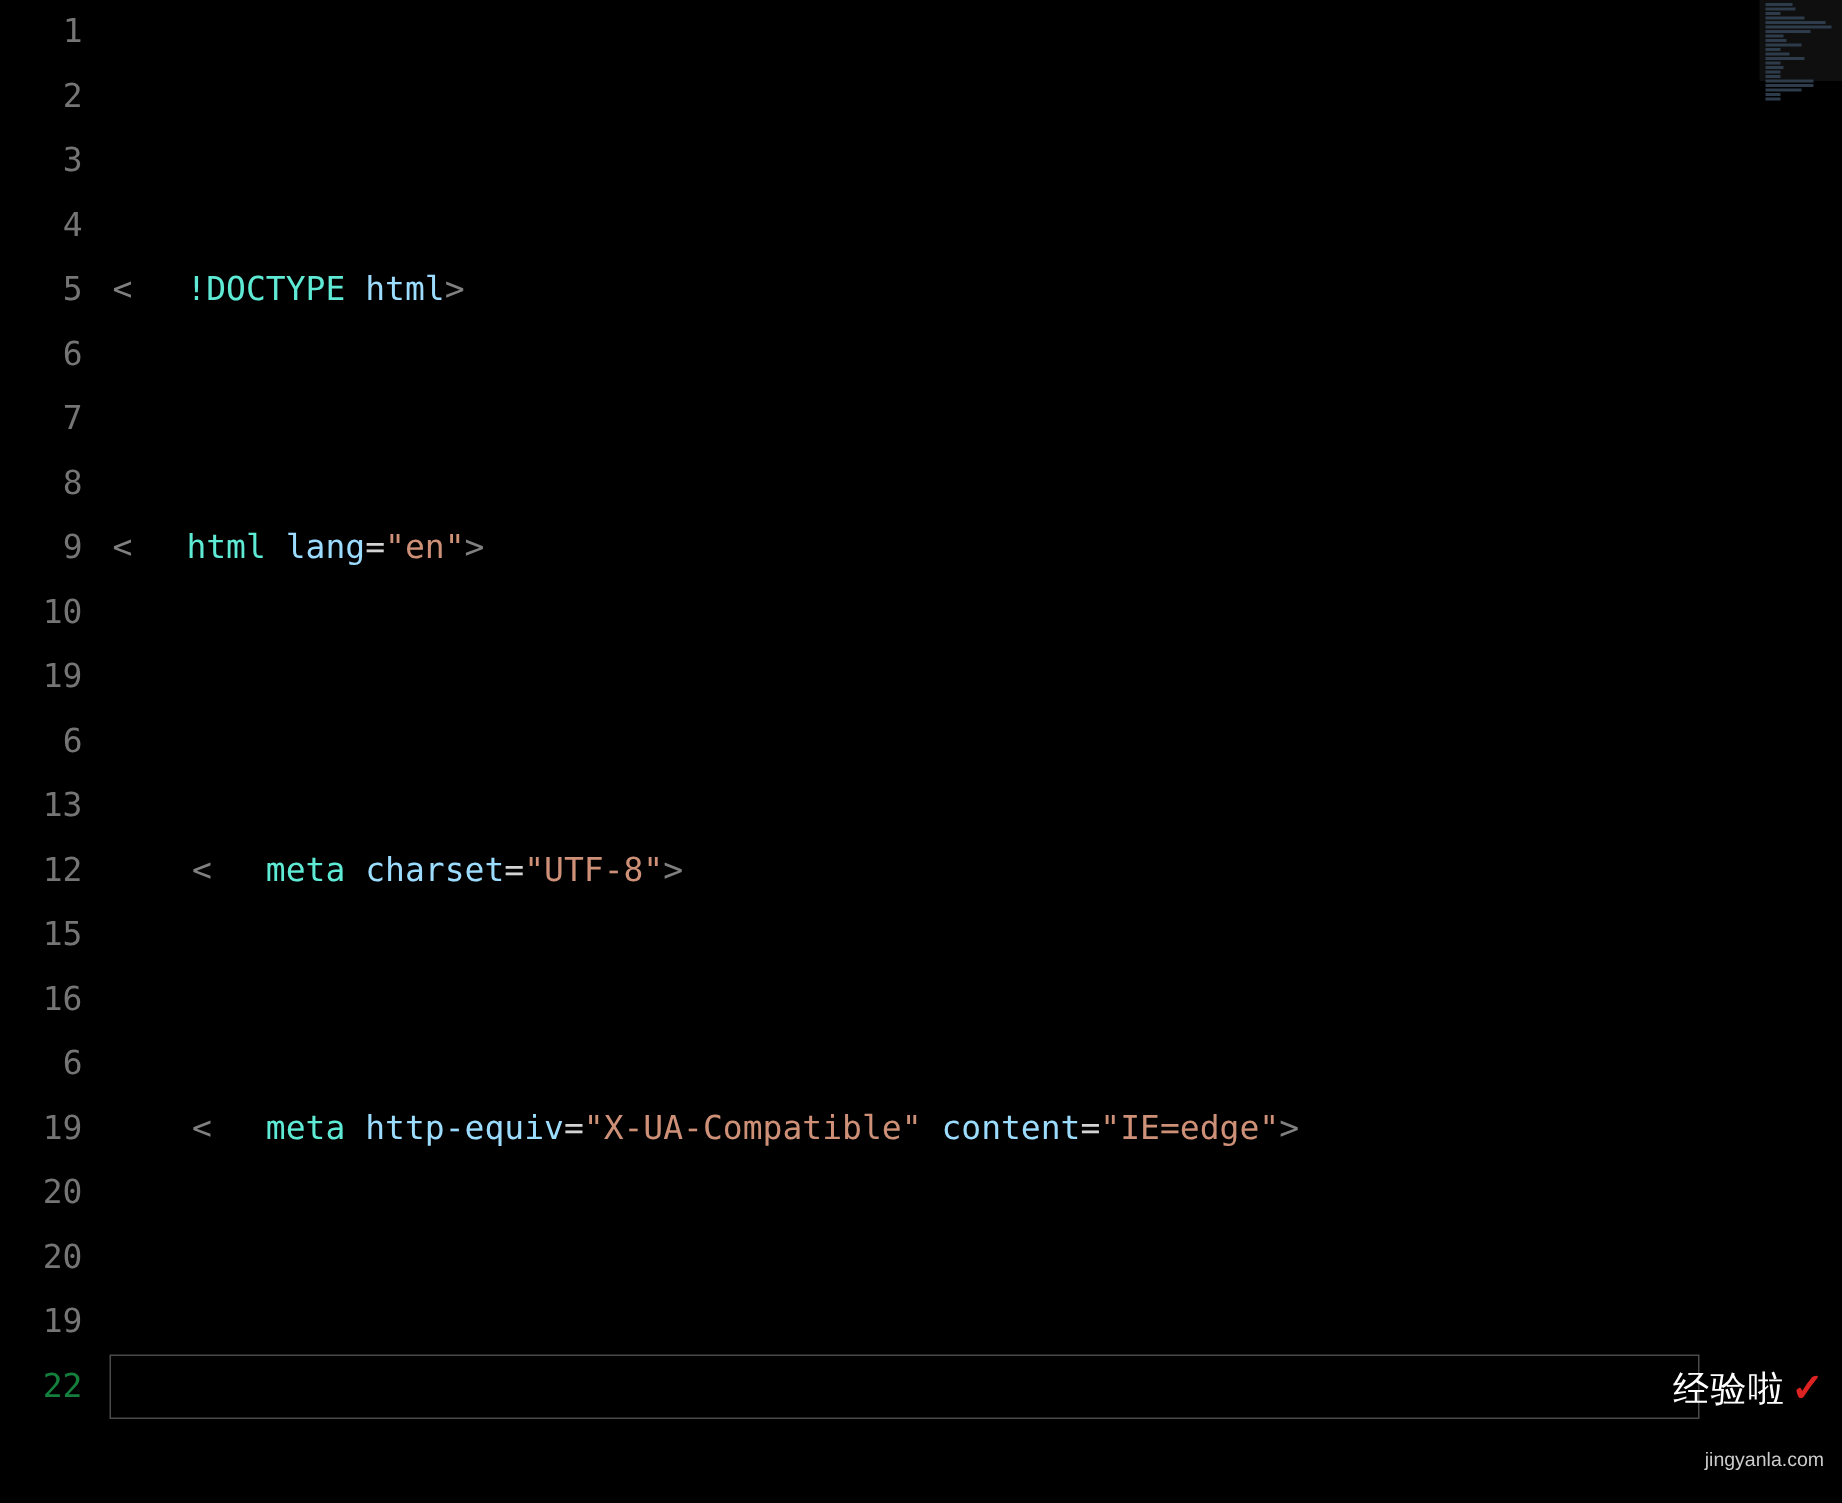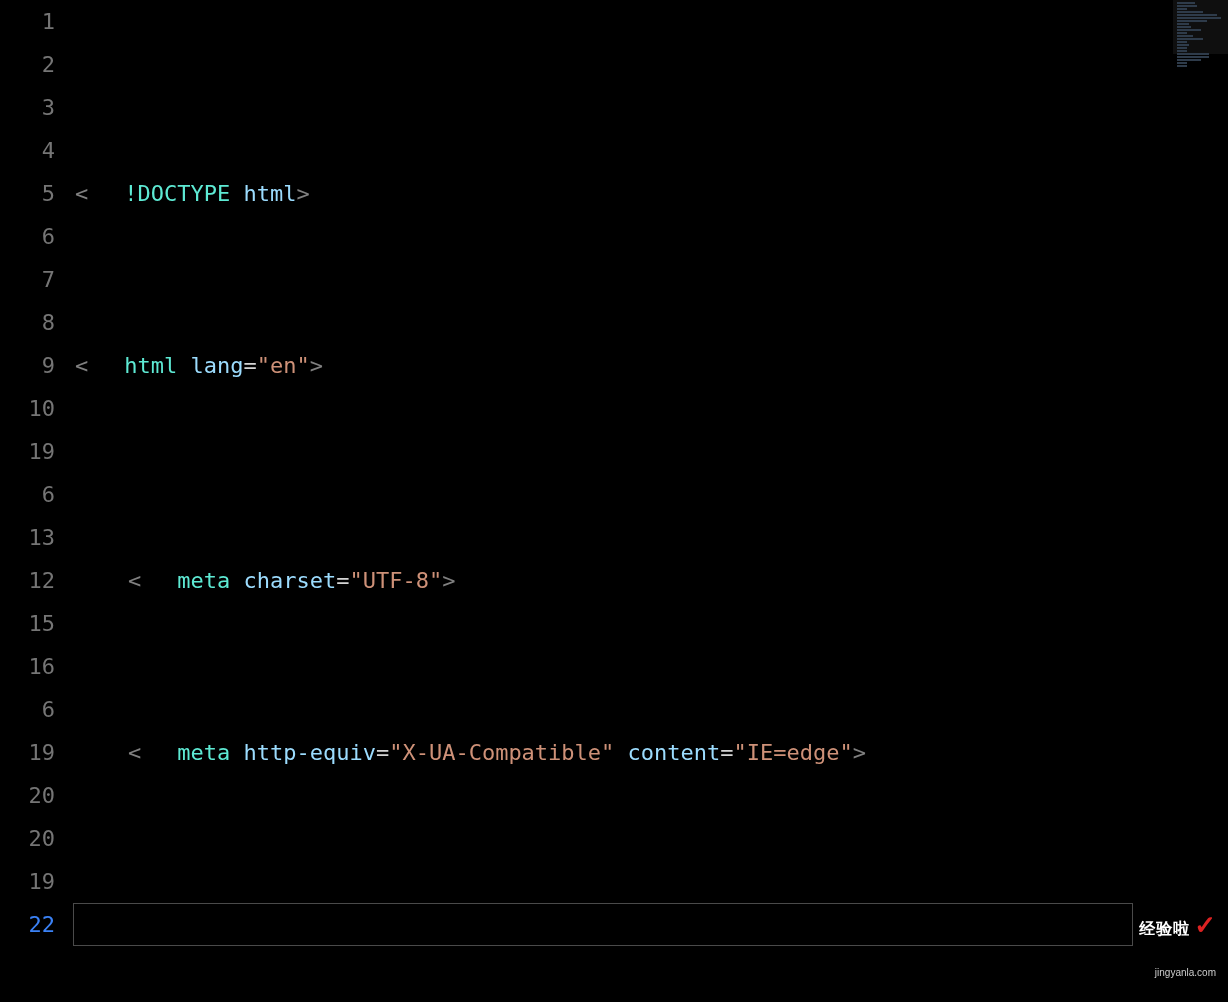--- a/index.html
+++ b/index.html
@@ -22,21 +22,21 @@
   .gutter {
     width: 55px;
     text-align: right;
     color: #757575;
     padding-right: 20px;
     padding-top: 0px;
     user-select: none;
     flex-shrink: 0;
   }
   .gutter .num { display:block; }
-  .gutter .active { color: #3b82f6; }
+  .gutter .active { color: #15803d; }
   .code {
     flex: 1;
     white-space: pre;
     padding-top: 0px;
     position: relative;
   }
   .line { display:block; height:43px; }
   .bracket { color: #808080; }
   .tag { color: #5eead4; margin-left: 36px; }
   .attr { color: #9cdcfe; }
@@ -74,23 +74,23 @@
   .watermark {
     position:absolute;
     right:12px;
     bottom:8px;
     color:#fff;
     font-family: sans-serif;
     font-size:14px;
     text-align:right;
     pointer-events:none;
   }
-  .watermark .big { font-size:16px; font-weight:bold; letter-spacing:1px; }
+  .watermark .big { font-size:24px; font-weight:normal; letter-spacing:1px; }
   .watermark .check { color:#d22; font-size:26px; font-weight:bold; }
-  .watermark .small { font-size:10px; color:#ccc; }
+  .watermark .small { font-size:13px; color:#ccc; }
 </style>
 </head>
 <body>
 
 <div class="editor">
   <div class="gutter">
     <span class="num">1</span>
     <span class="num">2</span>
     <span class="num">3</span>
     <span class="num">4</span>

